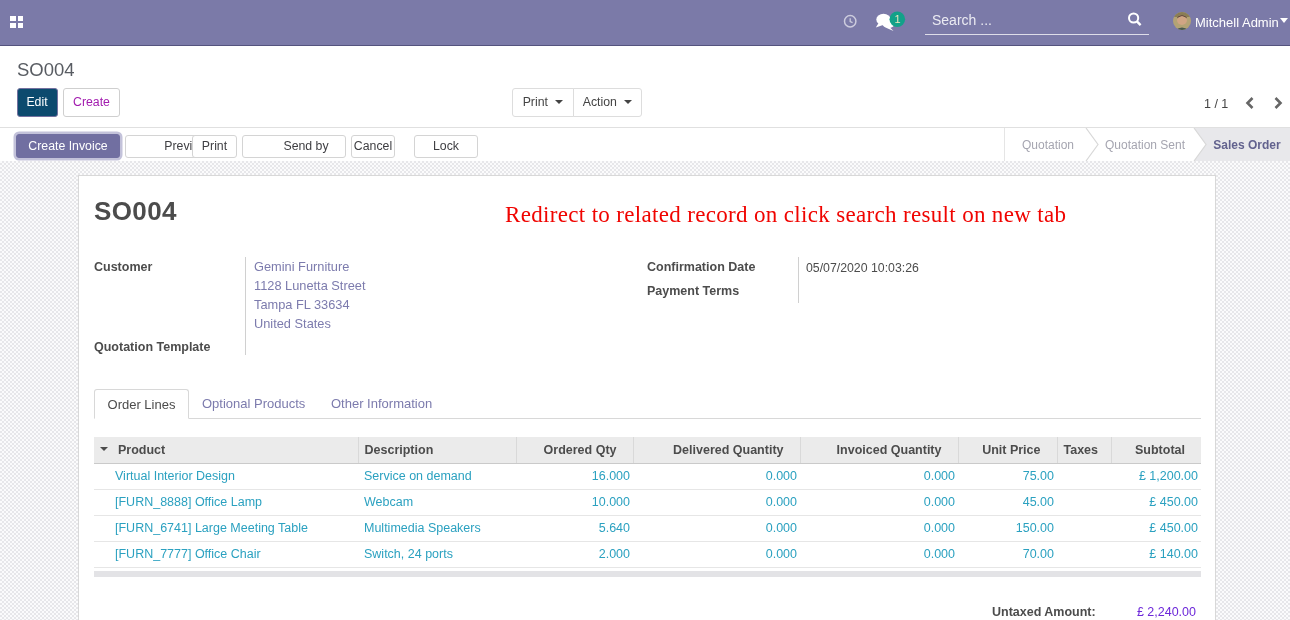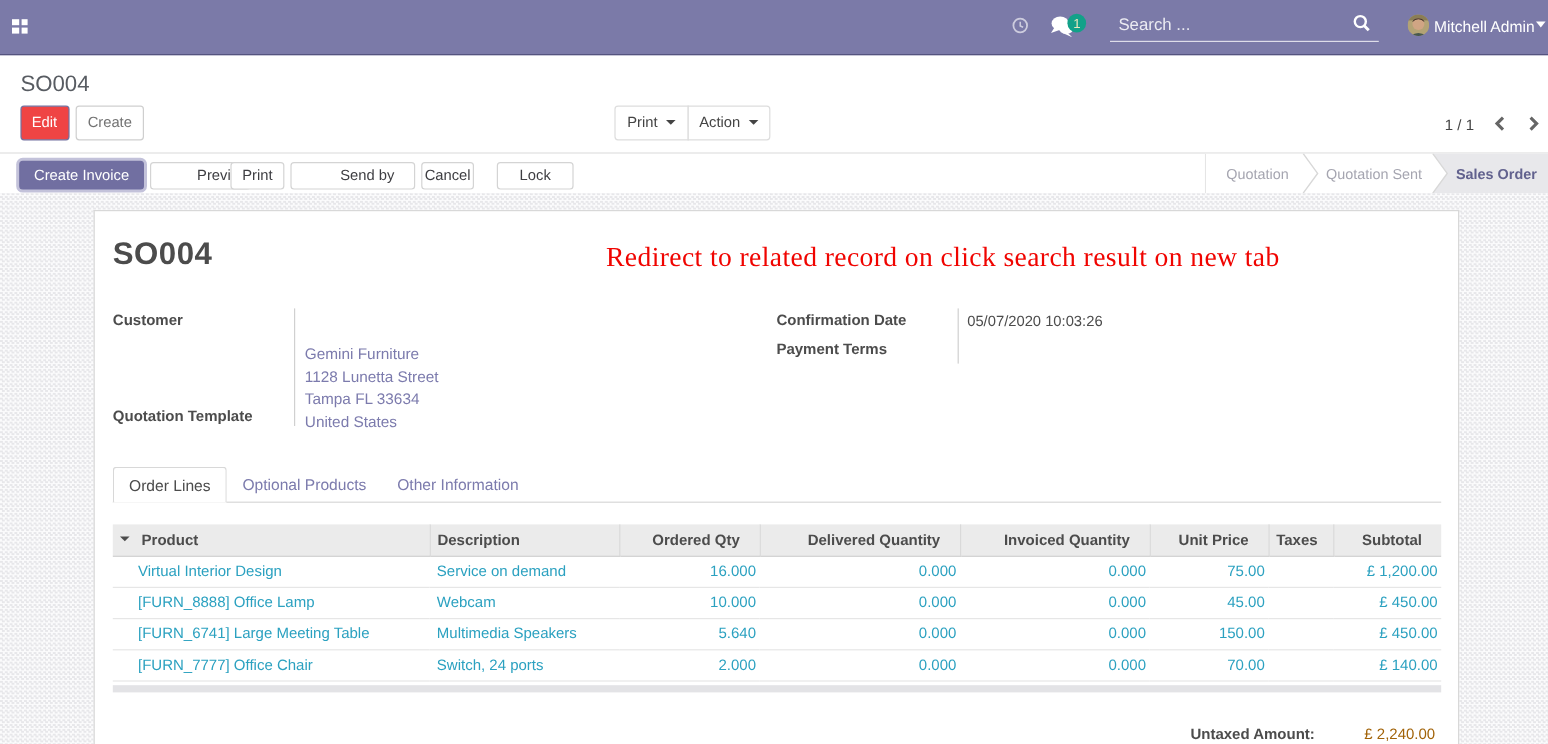--- a/index.html
+++ b/index.html
@@ -15,22 +15,22 @@
 #searchline { position:absolute; left:925px; top:33.5px; width:224px; height:1.2px; background:rgba(255,255,255,0.75); }
 #searchph { position:absolute; left:932px; top:12px; color:rgba(255,255,255,0.85); font-size:14px; }
 #username { position:absolute; left:1195px; top:15px; color:#fff; font-size:13px; }
 .caret-down { display:inline-block; width:0; height:0; border-left:4.5px solid transparent; border-right:4.5px solid transparent; border-top:5px solid #fff; }
 #usercaret { position:absolute; left:1280px; top:18px; }
 
 
 #cp { position:absolute; left:0; top:47px; width:1290px; height:80px; background:#fff; }
 #breadcrumb { position:absolute; left:17px; top:12px; font-size:18.5px; color:#585c62; }
 .btn { display:inline-block; border-radius:3px; font-size:12.3px; line-height:25px; text-align:center; vertical-align:top; }
-#btn-edit { position:absolute; left:16.5px; top:41px; width:41px; height:29px; background:#ef4444; color:#fff; border:1px solid #73719f; line-height:27px; }
-#btn-create { position:absolute; left:63px; top:41px; width:57px; height:29px; background:#fff; color:#737373; border:1px solid #cfcfcf; line-height:27px; }
+#btn-edit { position:absolute; left:16.5px; top:41px; width:41px; height:29px; background:#0c4a6e; color:#fff; border:1px solid #73719f; line-height:27px; }
+#btn-create { position:absolute; left:63px; top:41px; width:57px; height:29px; background:#fff; color:#a21caf; border:1px solid #cfcfcf; line-height:27px; }
 #grp-print { position:absolute; left:512px; top:41px; height:29px; }
 #grp-print .btn { height:29px; line-height:27px; background:#fff; border:1px solid #dddddd; color:#444; }
 #btn-print { width:62px; border-radius:3px 0 0 3px; }
 #btn-action { width:69px; border-radius:0 3px 3px 0; margin-left:-1px; }
 .caret-sm { display:inline-block; width:0; height:0; border-left:4px solid transparent; border-right:4px solid transparent; border-top:4.5px solid #444; margin-left:4px; vertical-align:middle; margin-top:-2px; }
 #pager { position:absolute; left:1204px; top:50px; color:#444; font-size:12.5px; }
 
 
 #statusbar { position:absolute; left:0; top:127px; width:1290px; height:34px; background:#fff; border-top:1px solid #e0e0e0; }
 #statusbar .sbtn { position:absolute; top:7px; height:23px; border-radius:3px; font-size:12.3px; line-height:21px; text-align:center; background:#fff; border:1px solid #d4d4d4; color:#3e3e42; }
@@ -40,38 +40,38 @@
 #content { position:absolute; left:0; top:161px; width:1290px; height:459px;
   background-color:#fbfbfc;
   background-image:repeating-conic-gradient(#e7e7ea 0% 25%, #fbfbfc 0% 50%);
   background-size:4px 4px; }
 #sheet { position:absolute; left:78px; top:14px; width:1138px; height:446px; background:#fff; border:1px solid #d8d8d8; border-bottom:none; }
 
 #so-title { position:absolute; left:15px; top:20px; font-size:26px; font-weight:bold; color:#4c4c4c; letter-spacing:0.4px; }
 #redtext { position:absolute; left:426px; top:26px; font-family:"Liberation Serif", serif; font-size:23px; letter-spacing:0.33px; color:#f00400; }
 
 .flabel { font-weight:bold; color:#4c4c4c; font-size:12.5px; position:absolute; }
-.fval { color:#7c7bad; font-size:12.8px; position:absolute;margin-top:28px; }
+.fval { color:#7c7bad; font-size:12.8px; position:absolute; }
 .vline { position:absolute; width:1px; background:#d0d0d0; }
 
 #tabs { position:absolute; left:15px; top:213px; width:1107px; height:30px; border-bottom:1px solid #d8d8d8; }
 #tab-active { position:absolute; left:0; top:0; width:95px; height:30px; background:#fff; border:1px solid #d8d8d8; border-bottom:1px solid #fff; border-radius:3px 3px 0 0; text-align:center; line-height:29px; color:#4c4c4c; }
 .tab { position:absolute; top:0; height:30px; line-height:29px; color:#7c7bad; }
 
 
 #olist { position:absolute; left:15px; top:261px; width:1107px; }
 #olist table { border-collapse:collapse; width:1107px; table-layout:fixed; font-size:12.5px; }
 #olist th { background:#ebebeb; font-weight:bold; color:#4c4c4c; height:26px; padding:0 6px; border-left:1px solid #d9d9d9; border-bottom:1px solid #cacaca; text-align:left; font-size:12.5px; }
 #olist th:first-child { border-left:none; }
 #olist td { height:26px; padding:0 3px 0 6px; border-bottom:1px solid #e6e6e6; color:#2ba1c0; }
 .num { text-align:right; }
 #olist th.num { text-align:right; padding-right:16px; }
 #tfootbar { position:absolute; left:15px; top:395px; width:1107px; height:6px; background:#e3e3e6; }
 #untaxed-l { position:absolute; left:913px; top:429px; font-weight:bold; color:#4c4c4c; font-size:12.5px; }
-#untaxed-v { position:absolute; right:19px; top:429px; text-align:right; color:#a16207; font-size:12.5px; }
+#untaxed-v { position:absolute; right:19px; top:429px; text-align:right; color:#6d28d9; font-size:12.5px; }
 </style>
 </head>
 <body>
 
 <div id="navbar">
   <div id="appsicon">
     <div style="left:0;top:0"></div>
       <div style="left:7.5px;top:0"></div>
     <div style="left:0;top:7px"></div>
       <div style="left:7.5px;top:7px"></div>

